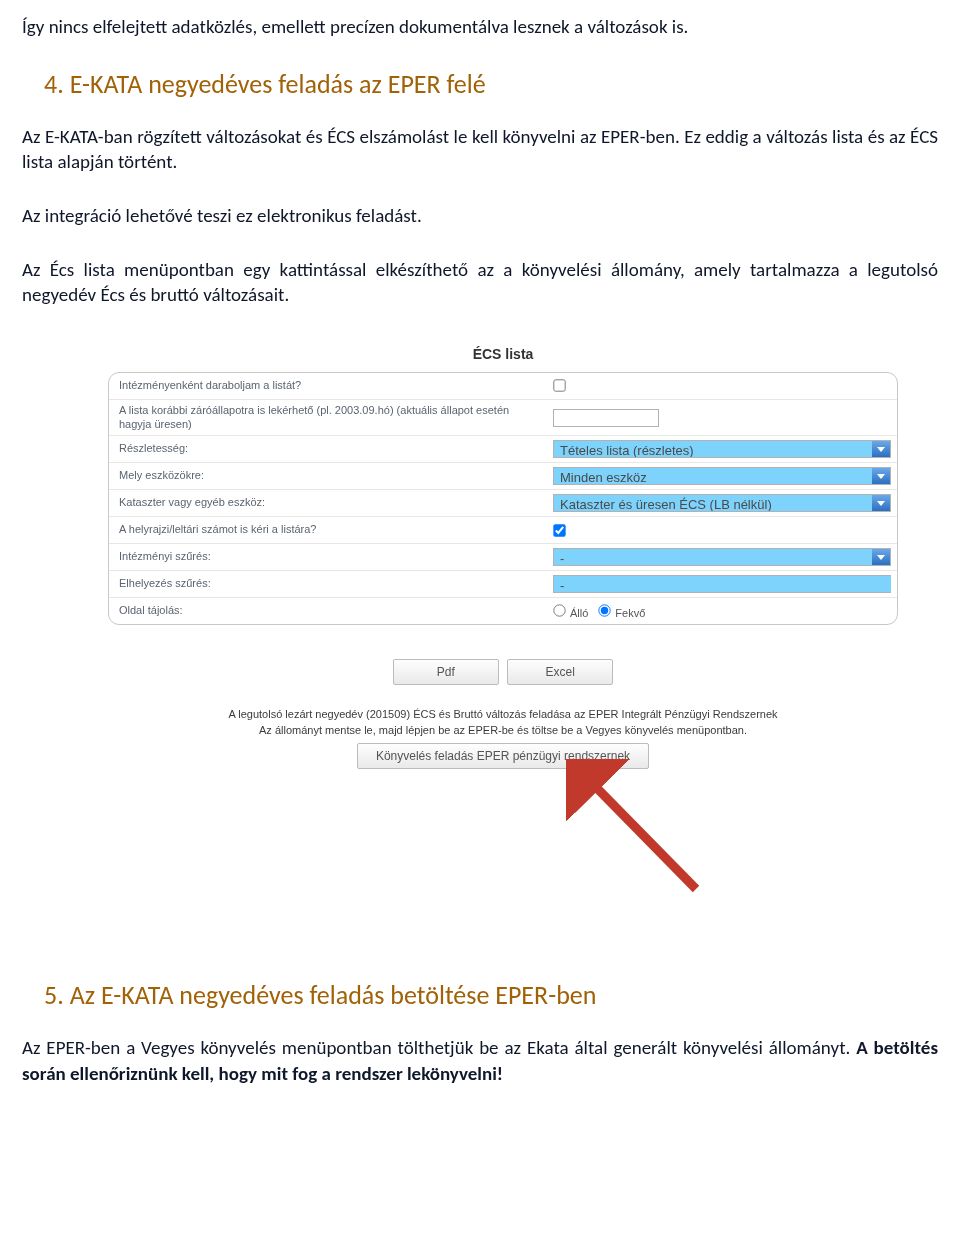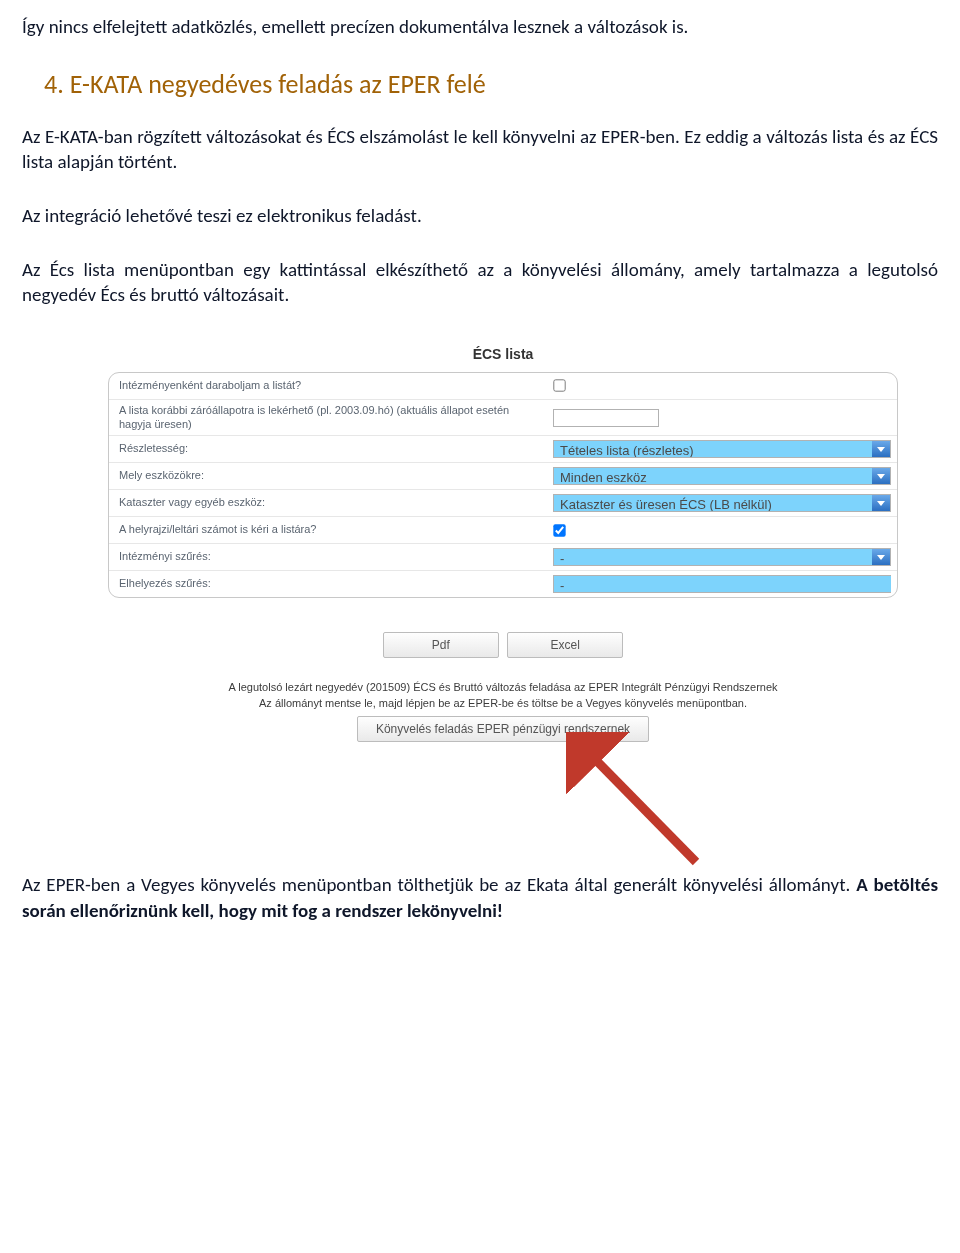--- a/index.html
+++ b/index.html
@@ -116,21 +116,21 @@
     font-family: Verdana, Arial, sans-serif;
   }
   .btn {
     display: inline-block;
     border: 1px solid #bcbcbc;
     background: linear-gradient(#fefefe, #e9e9e9);
     color: #555;
     font-size: 12px;
     font-family: Verdana, Arial, sans-serif;
     padding: 5px 0;
-    width: 116px;
+    width: 106px;
     margin: 0 2px;
     border-radius: 2px;
     cursor: pointer;
   }
   .btn.wide { width: auto; padding: 5px 18px; }
   .note {
     margin-top: 22px;
     font-size: 11px;
     color: #3b3b3b;
     line-height: 1.45;
@@ -228,20 +228,27 @@
 
       <div class="form-row">
         <div class="form-label">Elhelyezés szűrés:</div>
         <div class="form-val">
           <div class="sel" style="border-right:none;">
             <div class="sel-text">-</div>
           </div>
         </div>
       </div>
 
+      <div class="form-row">
+        <div class="form-label">Oldal tájolás:</div>
+        <div class="form-val radio-group">
+          <label><input type="radio" name="orient" style=""><span>Álló</span></label>
+          <label><input type="radio" name="orient" checked="" style=""><span>Fekvő</span></label>
+        </div>
+      </div>
 
     </div>
 
     <div class="below-box">
       <button class="btn">Pdf</button>
       <button class="btn">Excel</button>
 
       <div class="note">
         <span>A legutolsó lezárt negyedév (201509) ÉCS és Bruttó változás feladása az EPER Integrált Pénzügyi Rendszernek</span><br>
         <span>Az állományt mentse le, majd lépjen be az EPER-be és töltse be a Vegyes könyvelés menüpontban.</span>
@@ -256,18 +263,21 @@
         <defs>
           <marker id="ah" markerWidth="12" markerHeight="12" refX="2" refY="5" orient="auto">
             <path d="M0,0 L0,10 L12,5 z" fill="#C0392B"></path>
           </marker>
         </defs>
         <line x1="130" y1="130" x2="20" y2="18" stroke="#C0392B" stroke-width="9" marker-end="url(#ah)"></line>
       </svg>
     </div>
   </div>
 
+  <h2 class="heading" style="margin-top:80px;">
+    <span class="num">5.</span><span>Az E-KATA negyedéves feladás betöltése EPER-ben</span>
+  </h2>
 
   <p class="body-text">
     <span>Az EPER-ben a Vegyes könyvelés menüpontban tölthetjük be az Ekata által generált könyvelési állományt. </span><b>A betöltés során ellenőriznünk kell, hogy mit fog a rendszer lekönyvelni!</b>
   </p>
 
 </div>
 
 </body></html>

